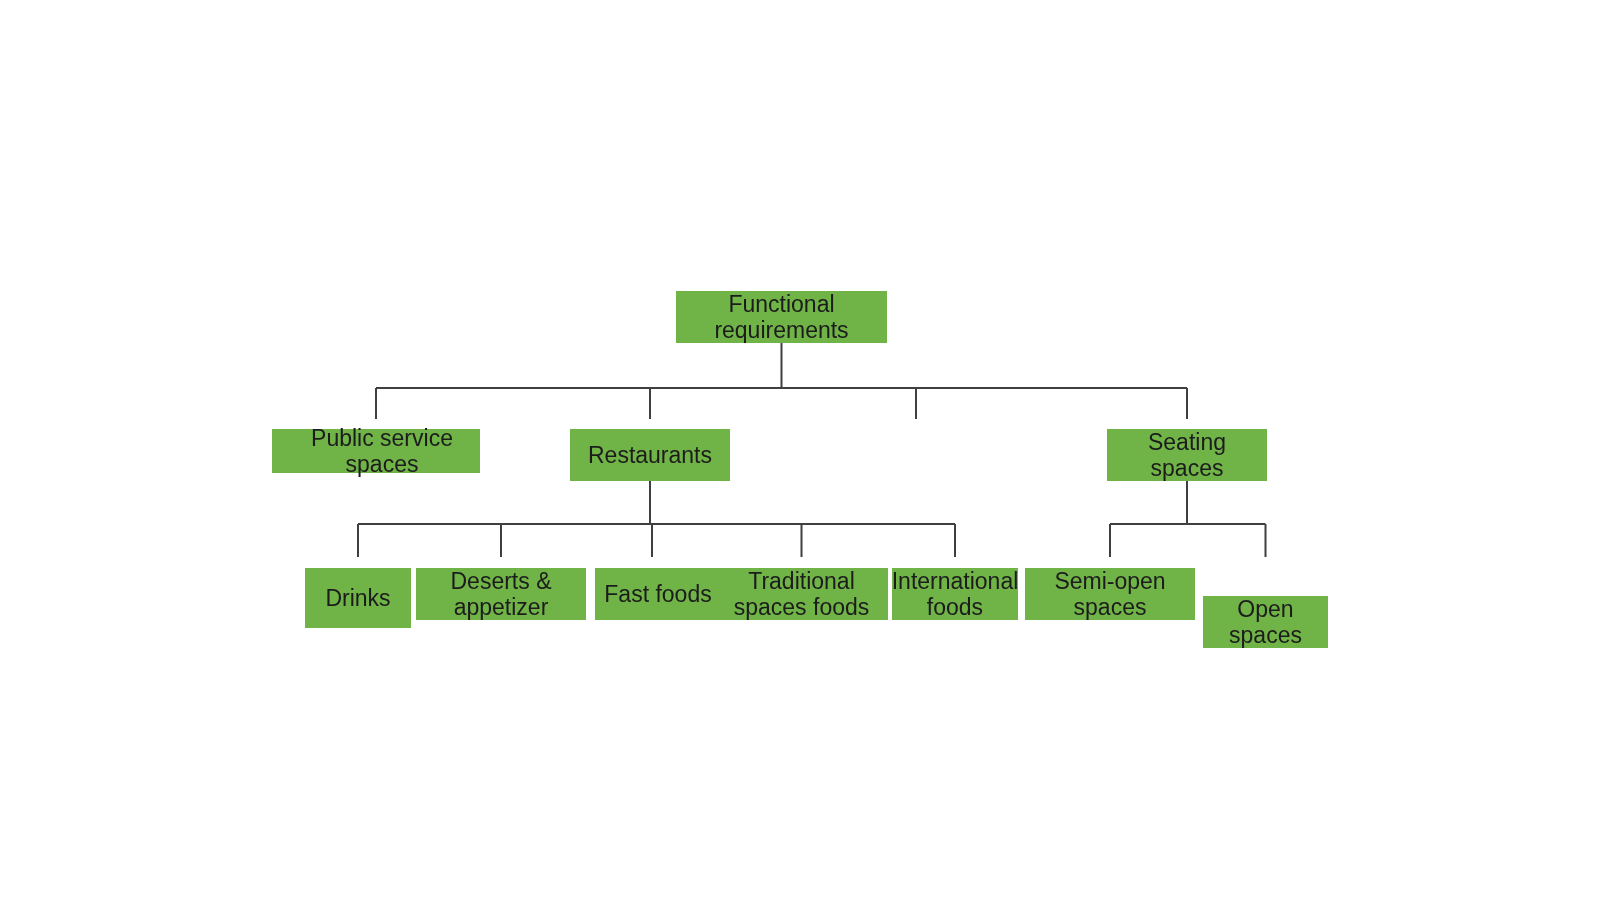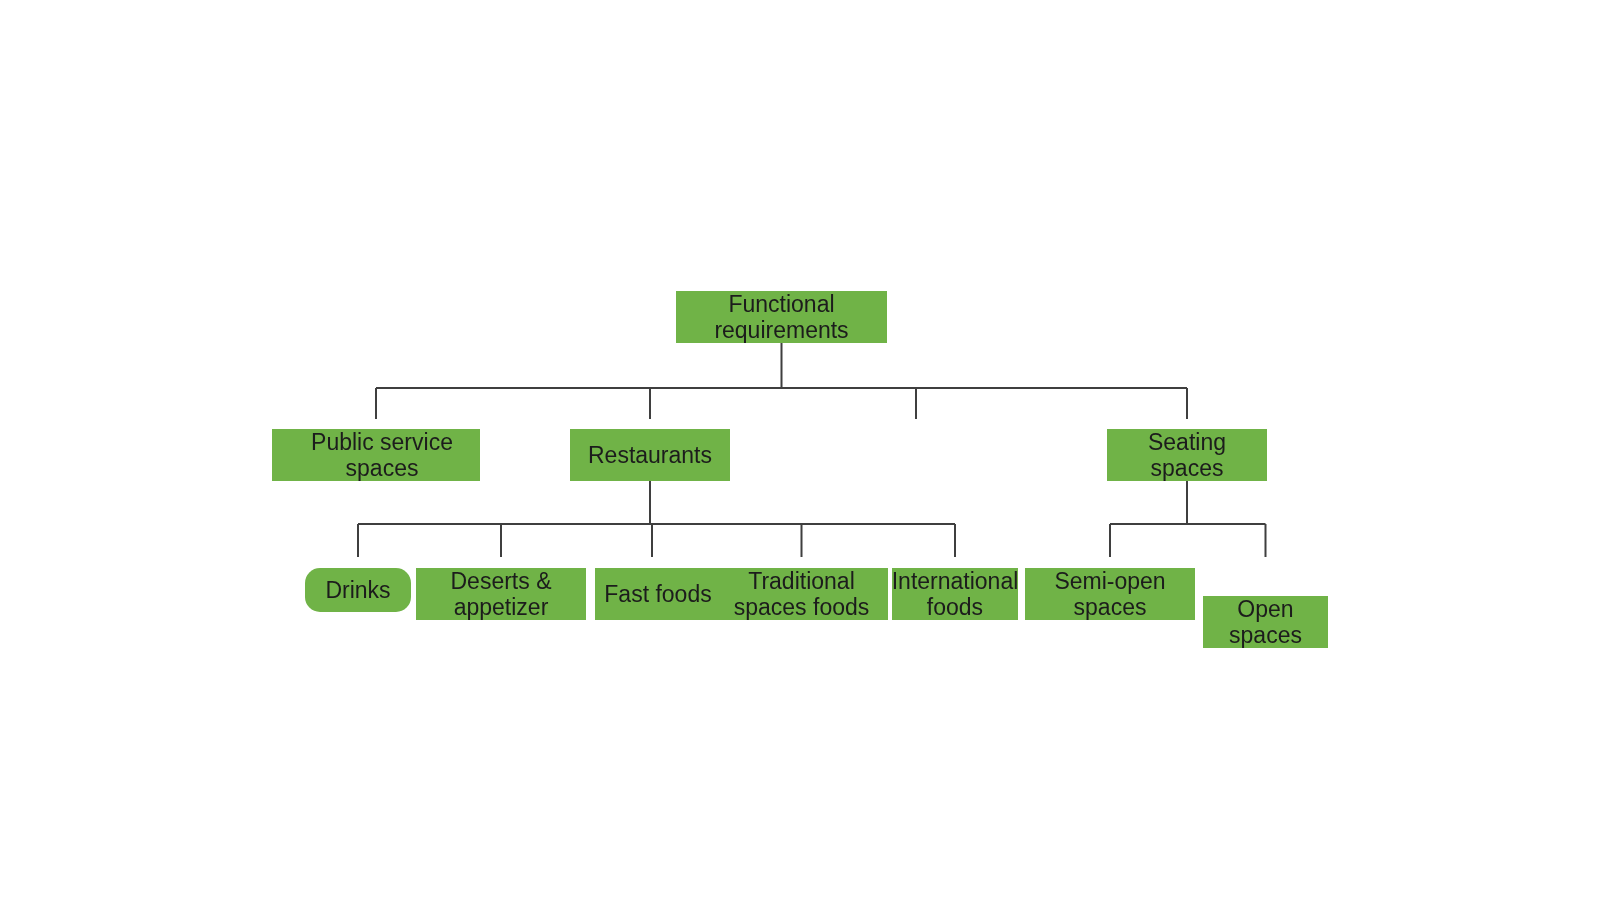--- a/index.html
+++ b/index.html
@@ -66,28 +66,28 @@
              M955 524 L955 557"></path>
 
     <path d="M1187 481 L1187 524
              M1110 524 L1265.5 524
              M1110 524 L1110 557
              M1265.5 524 L1265.5 557"></path>
   </svg>
 
   <div class="node" style="left:676px; top:291px; width:211px; height:52px;">Functional requirements</div>
 
-  <div class="node" style="left:272px; top:429px; width:208px; height:52px;padding-left:16px;">Public service spaces</div>
+  <div class="node" style="left:272px; top:429px; width:208px; height:44px;padding-left:16px;">Public service spaces</div>
 
   <div class="node" style="left:570px; top:429px; width:160px; height:52px;">Restaurants</div>
 
 
   <div class="node" style="left:1107px; top:429px; width:160px; height:52px;">Seating spaces</div>
 
-  <div class="node" style="left:305px; top:568px; width:106px; height:44px;border-radius:15px;">Drinks</div>
+  <div class="node" style="left:305px; top:568px; width:106px; height:60px;">Drinks</div>
 
   <div class="node" style="left:416px; top:568px; width:170px; height:52px;">Deserts &amp; appetizer</div>
 
   <div class="node" style="left:595px; top:568px; width:126px; height:52px;">Fast foods</div>
 
   <div class="node" style="left:715px; top:568px; width:173px; height:52px;">Traditional spaces foods</div>
 
   <div class="node" style="left:892px; top:568px; width:126px; height:52px;">International foods</div>
 
   <div class="node" style="left:1025px; top:568px; width:170px; height:52px;">Semi-open spaces</div>

